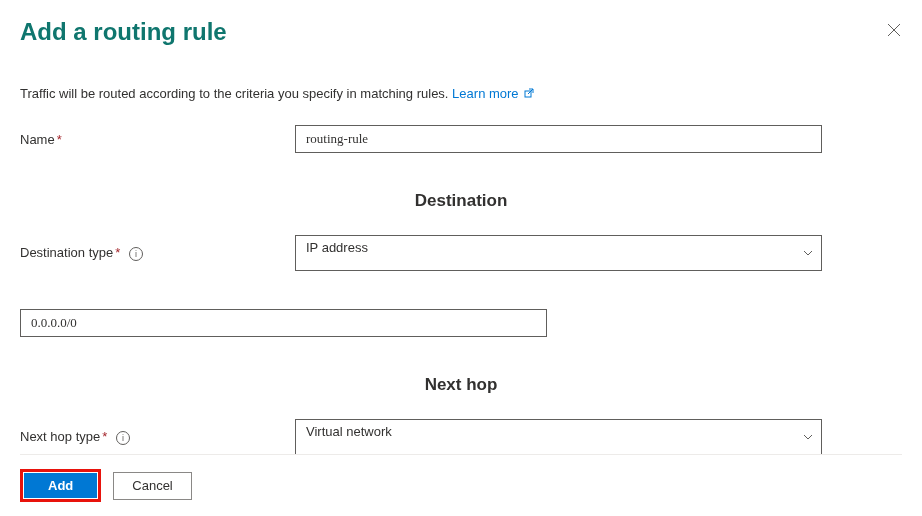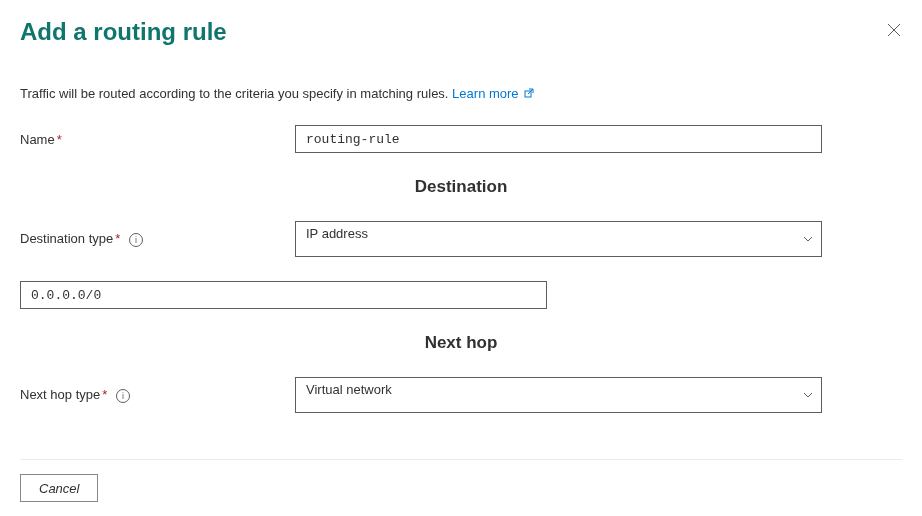--- a/index.html
+++ b/index.html
@@ -49,21 +49,21 @@
       margin-top: 19px;
     }
     .link-icon {
       display: inline-block;
       margin-left: 2px;
       font-size: 11px;
     }
     .form-row {
       display: flex;
       align-items: center;
-      margin-bottom: 24px;
+      margin-bottom: 38px;
     }
     .form-label {
       width: 275px;
       flex-shrink: 0;
       color: #323130;
     }
     .required {
       color: #a4262c;
       margin-left: 2px;
     }
@@ -79,21 +79,21 @@
       text-align: center;
       color: #605e5c;
       vertical-align: middle;
     }
     .text-input {
       width: 527px;
       height: 28px;
       padding: 4px 10px;
       border: 1px solid #605e5c;
       font-size: 13px;
-      font-family: Liberation Mono, monospace;
+      font-family: Liberation Serif, serif;
       color: #323130;
       outline: none;
     }
     .select-wrapper {
       position: relative;
       width: 527px;
     }
     .select-input {
       width: 100%;
       height: 36px;
@@ -151,21 +151,20 @@
     .btn-secondary {
       background: #ffffff;
       color: #323130;
       border: 1px solid #8a8886;
       padding: 5px 18px;
       font-size: 13px;
       font-family: inherit;
       cursor: pointer;
       height: 28px;
       align-self: center;
-      font-style: italic;
     }
   </style>
 </head>
 <body>
 
 <div class="header">
   <h1 class="title">Add a routing rule</h1>
   <div class="close-btn">
     <svg width="14" height="14" viewBox="0 0 14 14">
       <line x1="1" y1="1" x2="13" y2="13" stroke="#605e5c" stroke-width="1"></line>
@@ -222,14 +221,17 @@
   </label>
   <div class="select-wrapper">
     <div class="select-input">Virtual network</div>
     <svg class="chevron" viewBox="0 0 12 12">
       <path d="M2 4 L6 8 L10 4" fill="none" stroke="#605e5c" stroke-width="1"></path>
     </svg>
   </div>
 </div>
 
 <div class="footer">
+  <div class="btn-primary-wrapper">
+    <button class="btn-primary">Add</button>
+  </div>
   <button class="btn-secondary">Cancel</button>
 </div>
 
 </body></html>

